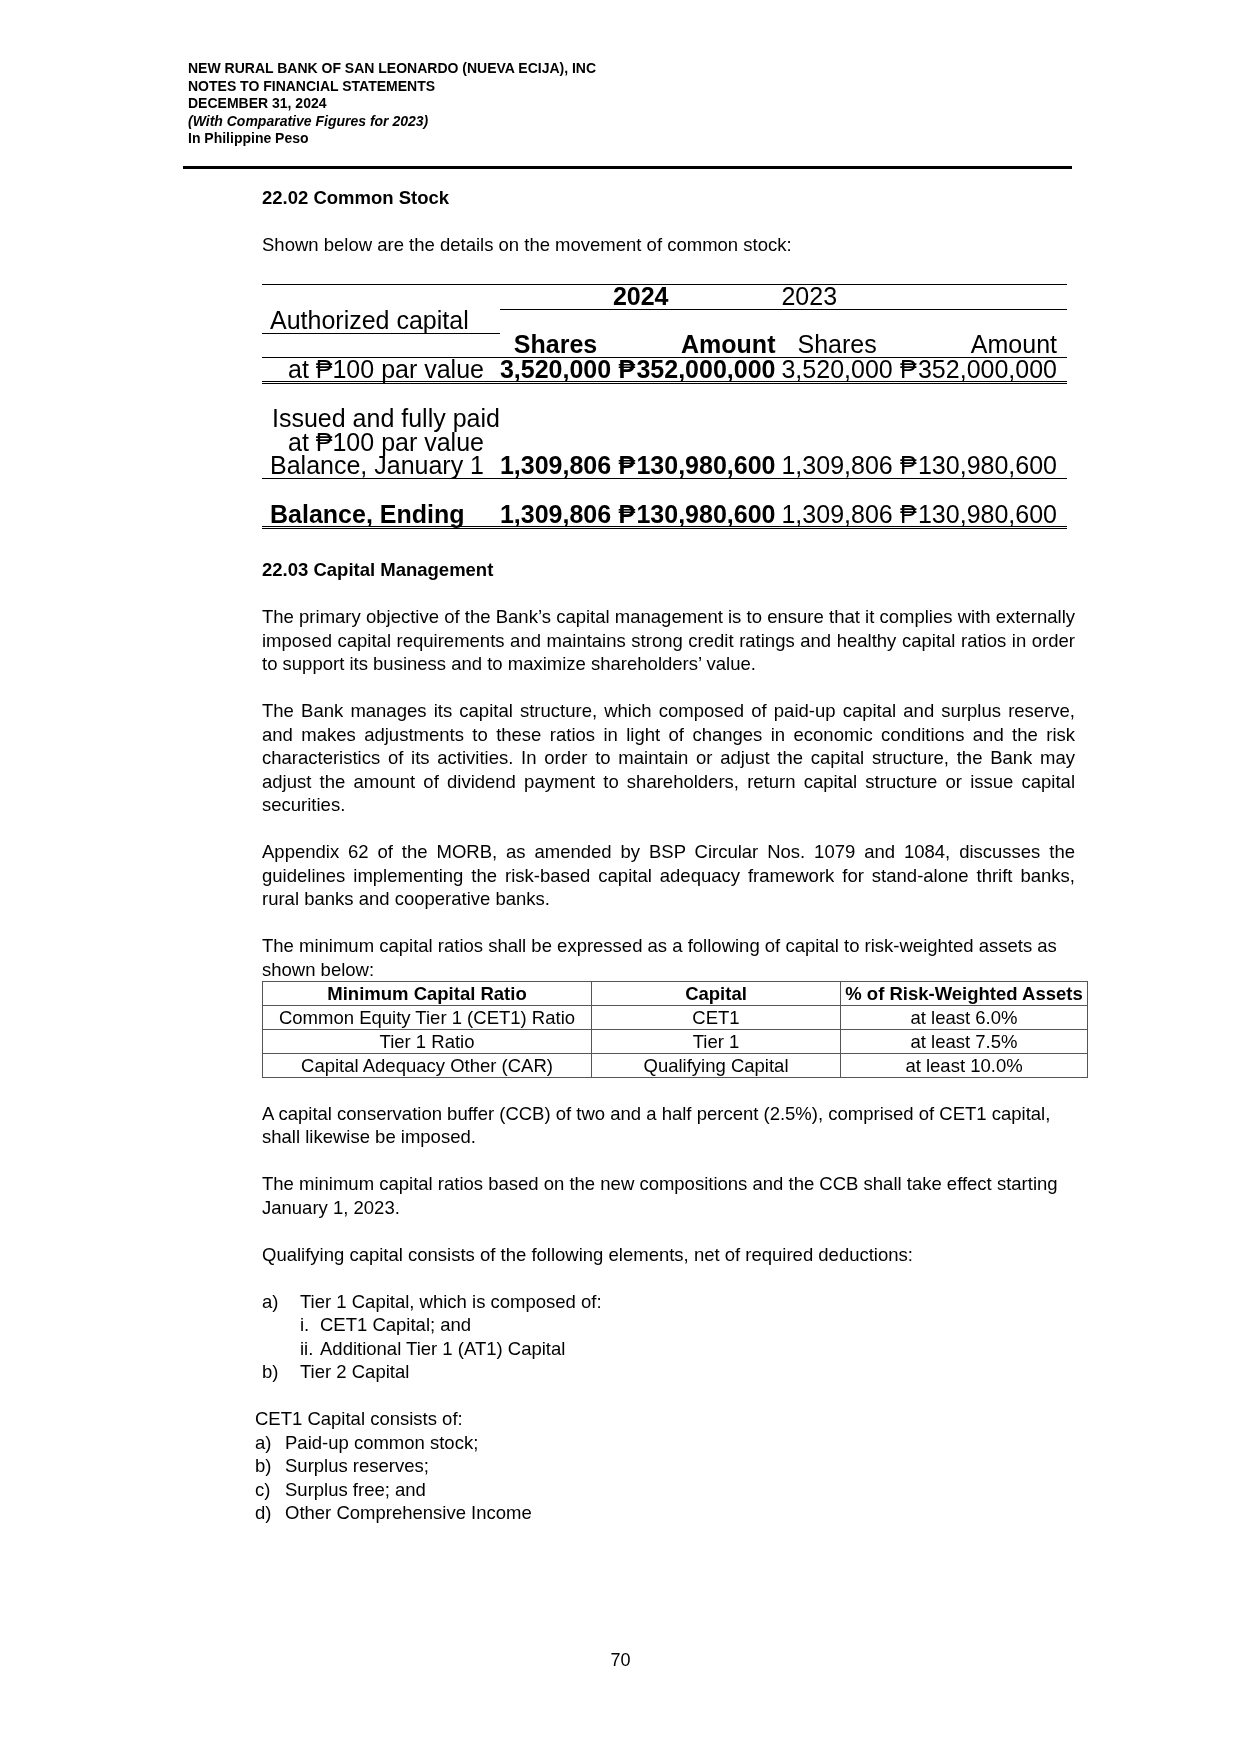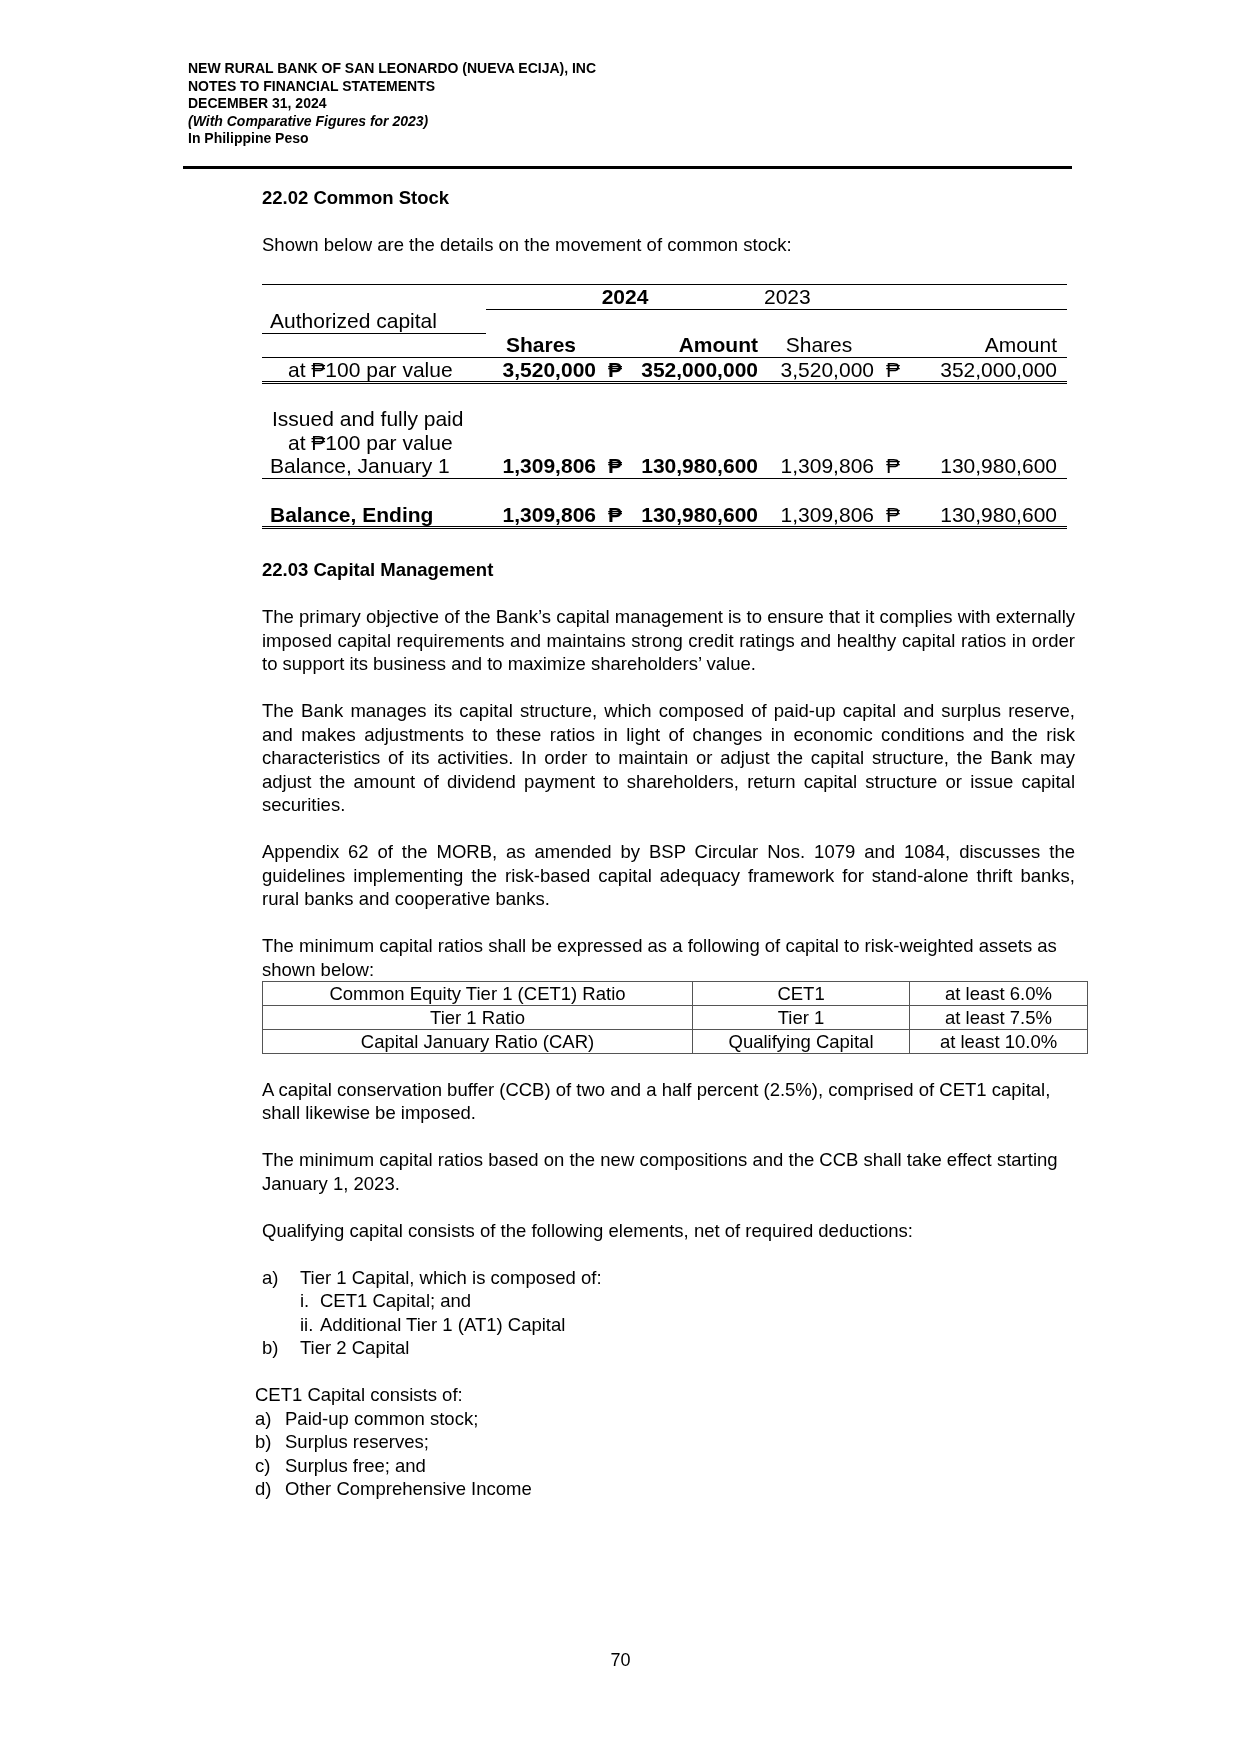--- a/index.html
+++ b/index.html
@@ -8,21 +8,21 @@
   .header { position: absolute; left: 188px; top: 60px; font-weight: bold; font-size: 14px; line-height: 17.5px; }
   .header .it { font-style: italic; }
   .rule { position: absolute; left: 183px; top: 166px; width: 889px; height: 3px; background: #000; }
   .content { position: absolute; left: 262px; top: 186px; width: 813px; font-size: 18.5px; line-height: 23.5px; }
   h2 { font-size: 18.5px; font-weight: bold; margin: 0; line-height: 23.5px; }
   p { margin: 0; }
   .just { text-align: justify; }
   .gap { height: 23.5px; }
 
   
-  table.stock { position: absolute; left: 262px; top: 284px; width: 805px; border-collapse: collapse; font-size: 21px; }
+  table.stock { position: absolute; left: 262px; top: 284px; width: 805px; border-collapse: collapse; font-size: 25px; }
   table.stock td { padding: 0; line-height: 23.5px; vertical-align: bottom; white-space: nowrap; }
   .c-label { width: 214px; padding-left: 8px !important; }
   .c-sh { width: 110px; text-align: right; padding-right: 6px !important; }
   .c-cur { width: 26px; text-align: center; }
   .c-am { width: 130px; text-align: right; padding-right: 6px !important; }
   .c-sh2 { width: 110px; text-align: right; padding-right: 6px !important; }
   .c-cur2 { width: 26px; text-align: center; }
   .c-am2 { text-align: right; padding-right: 10px !important; }
   .b { font-weight: bold; }
   .topline td { border-top: 1px solid #000; }
@@ -129,32 +129,37 @@
   <p class="just">The primary objective of the Bank’s capital management is to ensure that it complies with externally imposed capital requirements and maintains strong credit ratings and healthy capital ratios in order to support its business and to maximize shareholders’ value.</p>
   <div class="gap"></div>
   <p class="just">The Bank manages its capital structure, which composed of paid-up capital and surplus reserve, and makes adjustments to these ratios in light of changes in economic conditions and the risk characteristics of its activities. In order to maintain or adjust the capital structure, the Bank may adjust the amount of dividend payment to shareholders, return capital structure or issue capital securities.</p>
   <div class="gap"></div>
   <p class="just">Appendix 62 of the MORB, as amended by BSP Circular Nos. 1079 and 1084, discusses the guidelines implementing the risk-based capital adequacy framework for stand-alone thrift banks, rural banks and cooperative banks.</p>
   <div class="gap"></div>
   <p>The minimum capital ratios shall be expressed as a following of capital to risk-weighted assets as shown below:</p>
 
   <table class="ratio">
     <tbody>
+        <tr>
+      <th style="width:320px">Minimum Capital Ratio</th>
+      <th style="width:240px">Capital</th>
+      <th>% of Risk-Weighted Assets</th>
+    </tr>
     <tr>
       <td>Common Equity Tier 1 (CET1) Ratio</td>
       <td>CET1</td>
       <td>at least 6.0%</td>
     </tr>
     <tr>
       <td>Tier 1 Ratio</td>
       <td>Tier 1</td>
       <td>at least 7.5%</td>
     </tr>
     <tr>
-      <td>Capital January Ratio (CAR)</td>
+      <td>Capital Adequacy Other (CAR)</td>
       <td>Qualifying Capital</td>
       <td>at least 10.0%</td>
     </tr>
   </tbody>
     </table>
 
   <div class="gap"></div>
   <p>A capital conservation buffer (CCB) of two and a half percent (2.5%), comprised of CET1 capital, shall likewise be imposed.</p>
   <div class="gap"></div>
   <p>The minimum capital ratios based on the new compositions and the CCB shall take effect starting January 1, 2023.</p>

